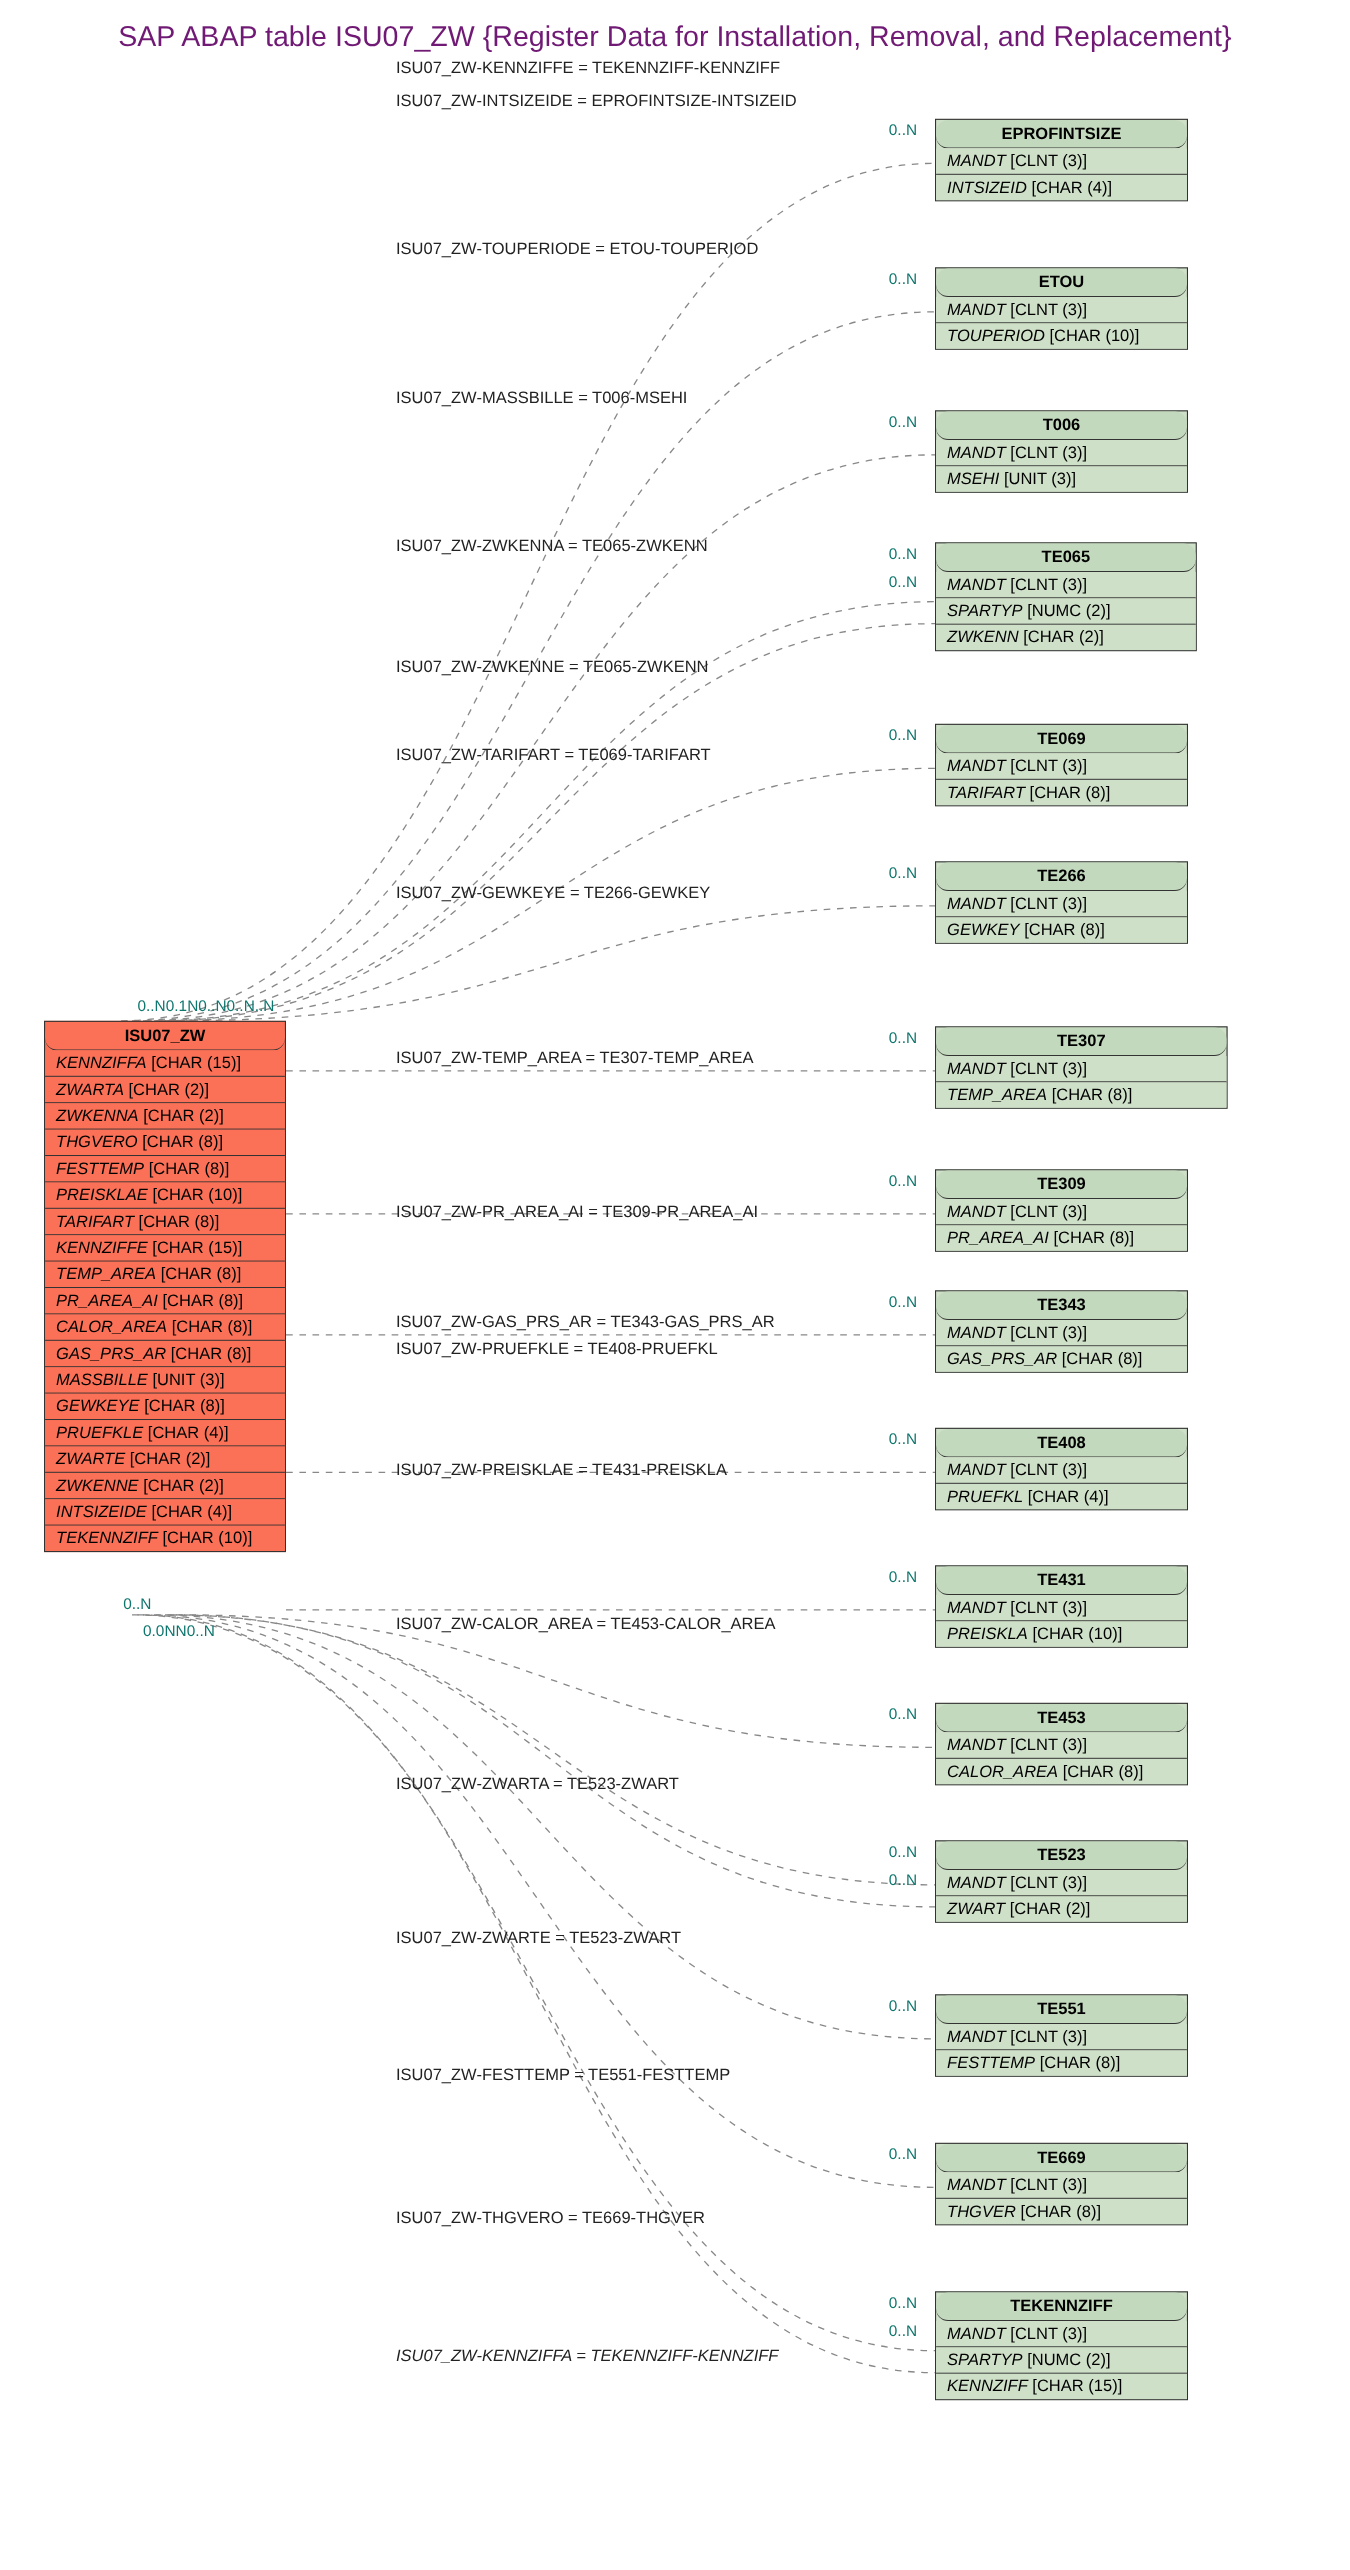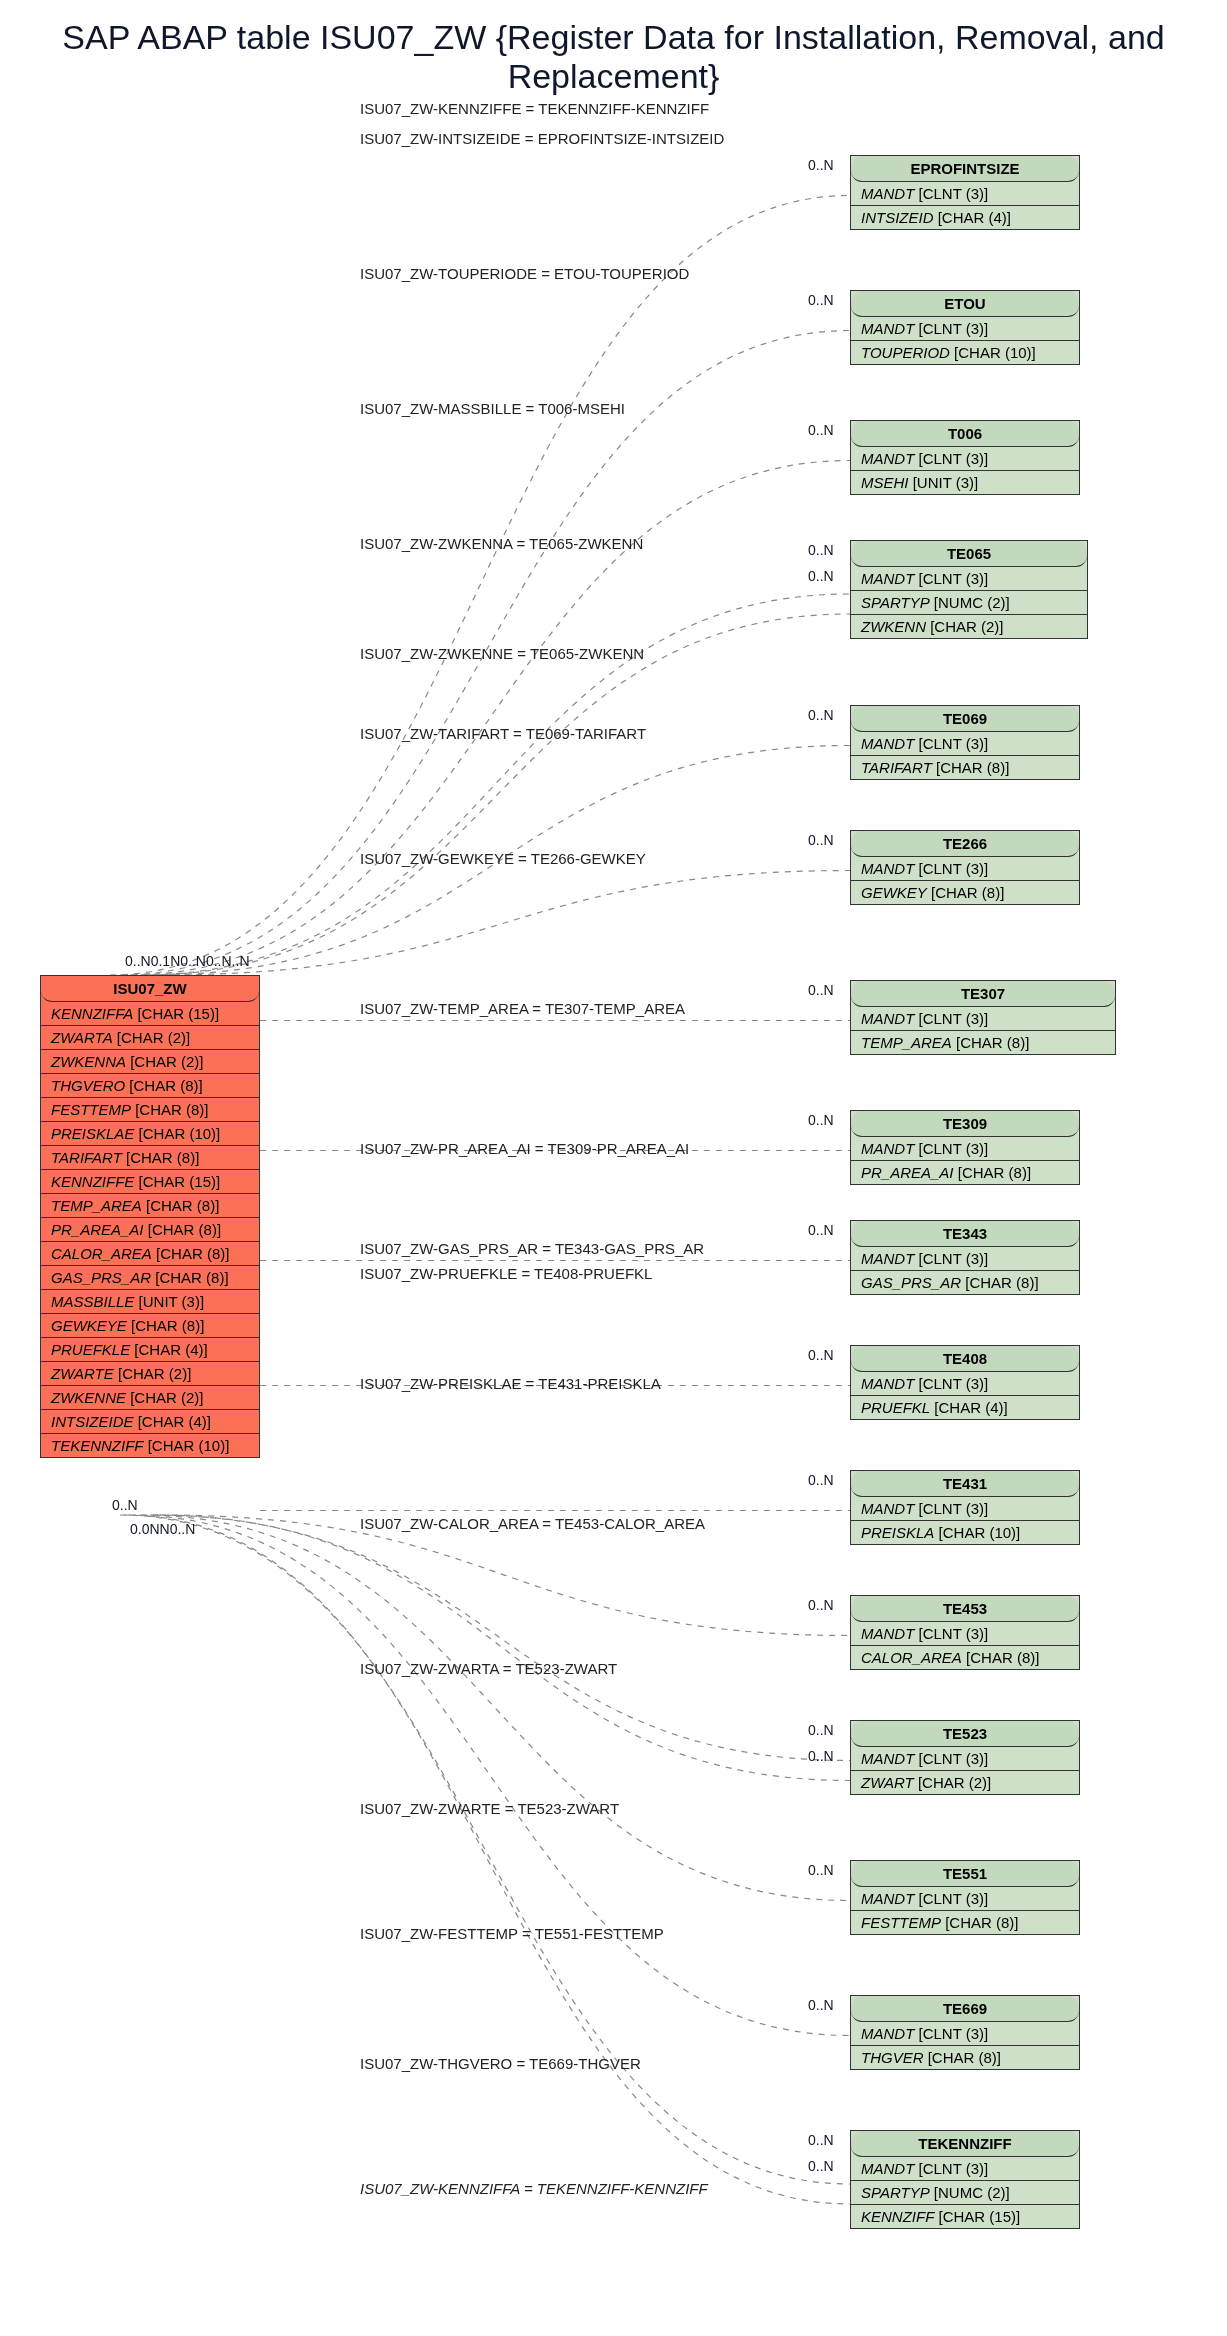--- a/index.html
+++ b/index.html
@@ -3,24 +3,24 @@
 <meta charset="utf-8">
 <style>
   body {
     font-family: Arial, Helvetica, sans-serif;
     background: #ffffff;
     margin: 0;
     padding: 0;
     width: 1227px;
   }
   .title {
-    font-size: 34px;
+    font-size: 26px;
     text-align: center;
     padding: 18px 0 4px 0;
-    color: #0f172a;
+    color: #701a75;
   }
   .canvas {
     position: relative;
     width: 1227px;
     height: 2280px;
   }
   svg.lines {
     position: absolute;
     top: 0; left: 0;
     width: 1227px;
@@ -55,21 +55,21 @@
   .main .erow, .ref .erow { background: inherit; }
   .edge-label {
     position: absolute;
     font-size: 15px;
     color: #222;
     white-space: nowrap;
   }
   .card {
     position: absolute;
     font-size: 14px;
-    color: #0f172a;
+    color: #0f766e;
     white-space: nowrap;
   }
 </style>
 </head>
 <body>
 
 <div class="title">SAP ABAP table ISU07_ZW {Register Data for Installation, Removal, and Replacement}</div>
 
 <div class="canvas">
   <svg class="lines" id="svglines">

